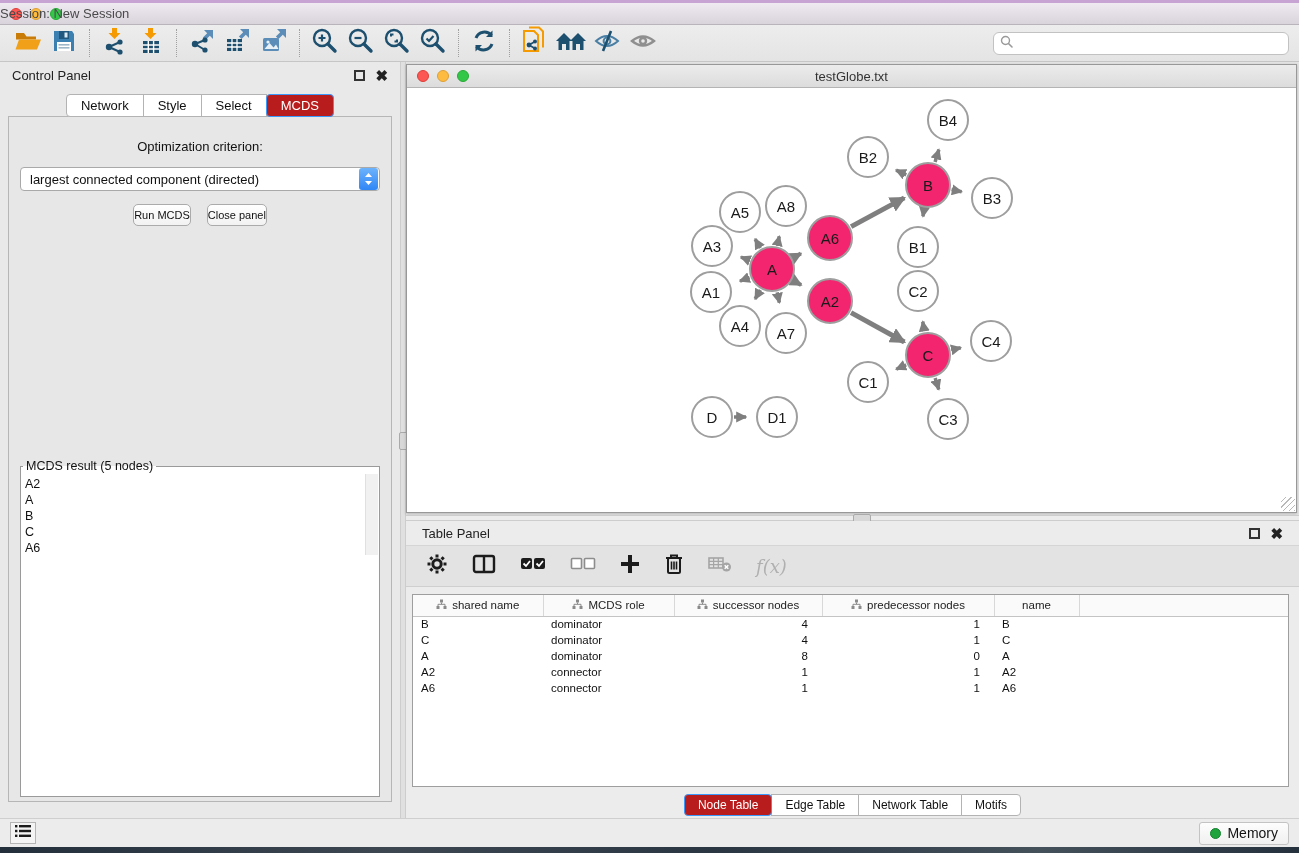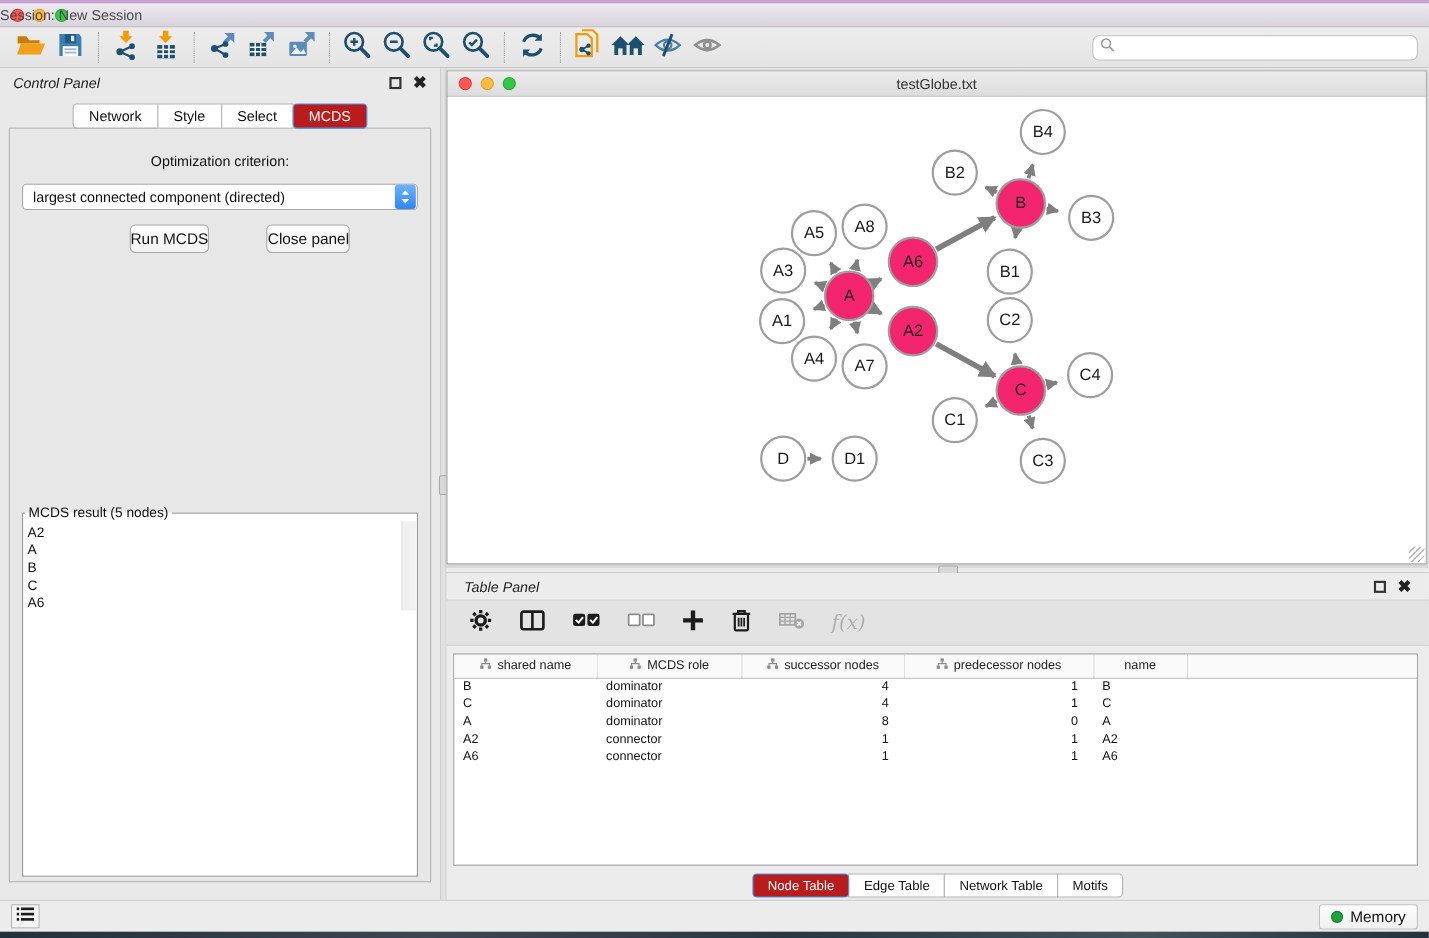--- a/index.html
+++ b/index.html
@@ -26,42 +26,42 @@
   .search-wrap { margin-left:auto; width:296px; height:23px; background:#fff; border:1px solid #c2c2c2;
     border-radius:6px; display:flex; align-items:center; padding:0 6px; }
   .search-wrap input { border:none; outline:none; flex:1; font-size:12px; margin-left:5px; background:transparent; }
 
   
   .workspace { position:absolute; left:0; top:62px; width:100%; height:756px; background:#e4e4e4; }
 
   
   .control-panel { position:absolute; left:0; top:0; width:400px; height:100%; background:#e9e9e9; }
   .cp-header { height:26px; display:flex; align-items:center; padding:0 12px; }
-  .panel-title { font-size:13px; color:#222;font-style:italic; }
+  .panel-title { font-size:13px; color:#222; }
   .panel-winbtns { margin-left:auto; display:flex; gap:10px; align-items:center; }
   .float-box { width:11px; height:11px; border:2px solid #333; }
   .close-x { font-size:15px; font-weight:bold; color:#222; line-height:11px; }
   .cp-tabs { display:flex; justify-content:center; margin-top:6px; position:relative; z-index:2; }
   .seg-tab { background:#fff; border:1px solid #b3b3b3; font-size:13px; color:#111;
     padding:3px 14px; margin-left:-1px; position:relative; }
   .seg-tab:first-child { border-radius:4px 0 0 4px; margin-left:0; }
   .seg-tab:last-child { border-radius:0 4px 4px 0; }
   .seg-tab.active { background:#b91c1c; border-color:#3b99fc; color:#fff; border-radius:4px; z-index:3; }
   .cp-content { position:absolute; left:8px; right:8px; top:54px; bottom:16px;
     border:1px solid #b6b6b6; background:#e7e7e7; display:flex; flex-direction:column; align-items:center; }
   .opt-label { margin-top:22px; font-size:13px; color:#111; }
   .dropdown { margin-top:13px; width:360px; height:24px; background:#fff; border:1px solid #a9a9a9;
     border-radius:4px; display:flex; align-items:center; position:relative; }
   .dropdown .dd-value { flex:1; font-size:13px; color:#111; padding-left:9px; white-space:nowrap; }
   .dd-stepper { width:19px; height:22px; background:linear-gradient(#6db3fc,#2f86f6); border-radius:3px;
     margin-right:1px; display:flex; flex-direction:column; align-items:center; justify-content:center; }
   .dd-stepper svg { display:block; }
   .btn-row { display:flex; gap:16px; margin-top:13px; }
   .mac-btn { background:linear-gradient(#ffffff,#f2f2f2); border:1px solid #ababab; border-radius:5px;
-    font-size:14px; color:#111; padding:4px 0;margin-left:36px; }
+    font-size:11px; color:#111; padding:4px 0; }
   .mcds-fieldset { margin-top:auto; width:calc(100% - 22px); height:338px; border:1px solid #9a9a9a;
     background:#fff; margin-bottom:4px; position:relative; padding-top:2px; }
   .mcds-fieldset legend { font-size:12.5px; color:#111; margin-left:2px; padding:0 3px; background:transparent; }
   .mcds-list { font-size:12.5px; color:#111; padding:1px 0 0 4px; line-height:16px; }
   .mcds-scroll { position:absolute; top:1px; bottom:1px; right:1px; width:13px; background:#f1f1f1; border-left:1px solid #e0e0e0; }
 
   
   .v-divider { position:absolute; left:400px; top:0; width:6px; height:100%; background:#e0e0e0;
     border-left:1px solid #cdcdcd; border-right:1px solid #cdcdcd; }
   .v-grip { position:absolute; left:-2px; top:370px; width:9px; height:18px; background:#d8d8d8;

